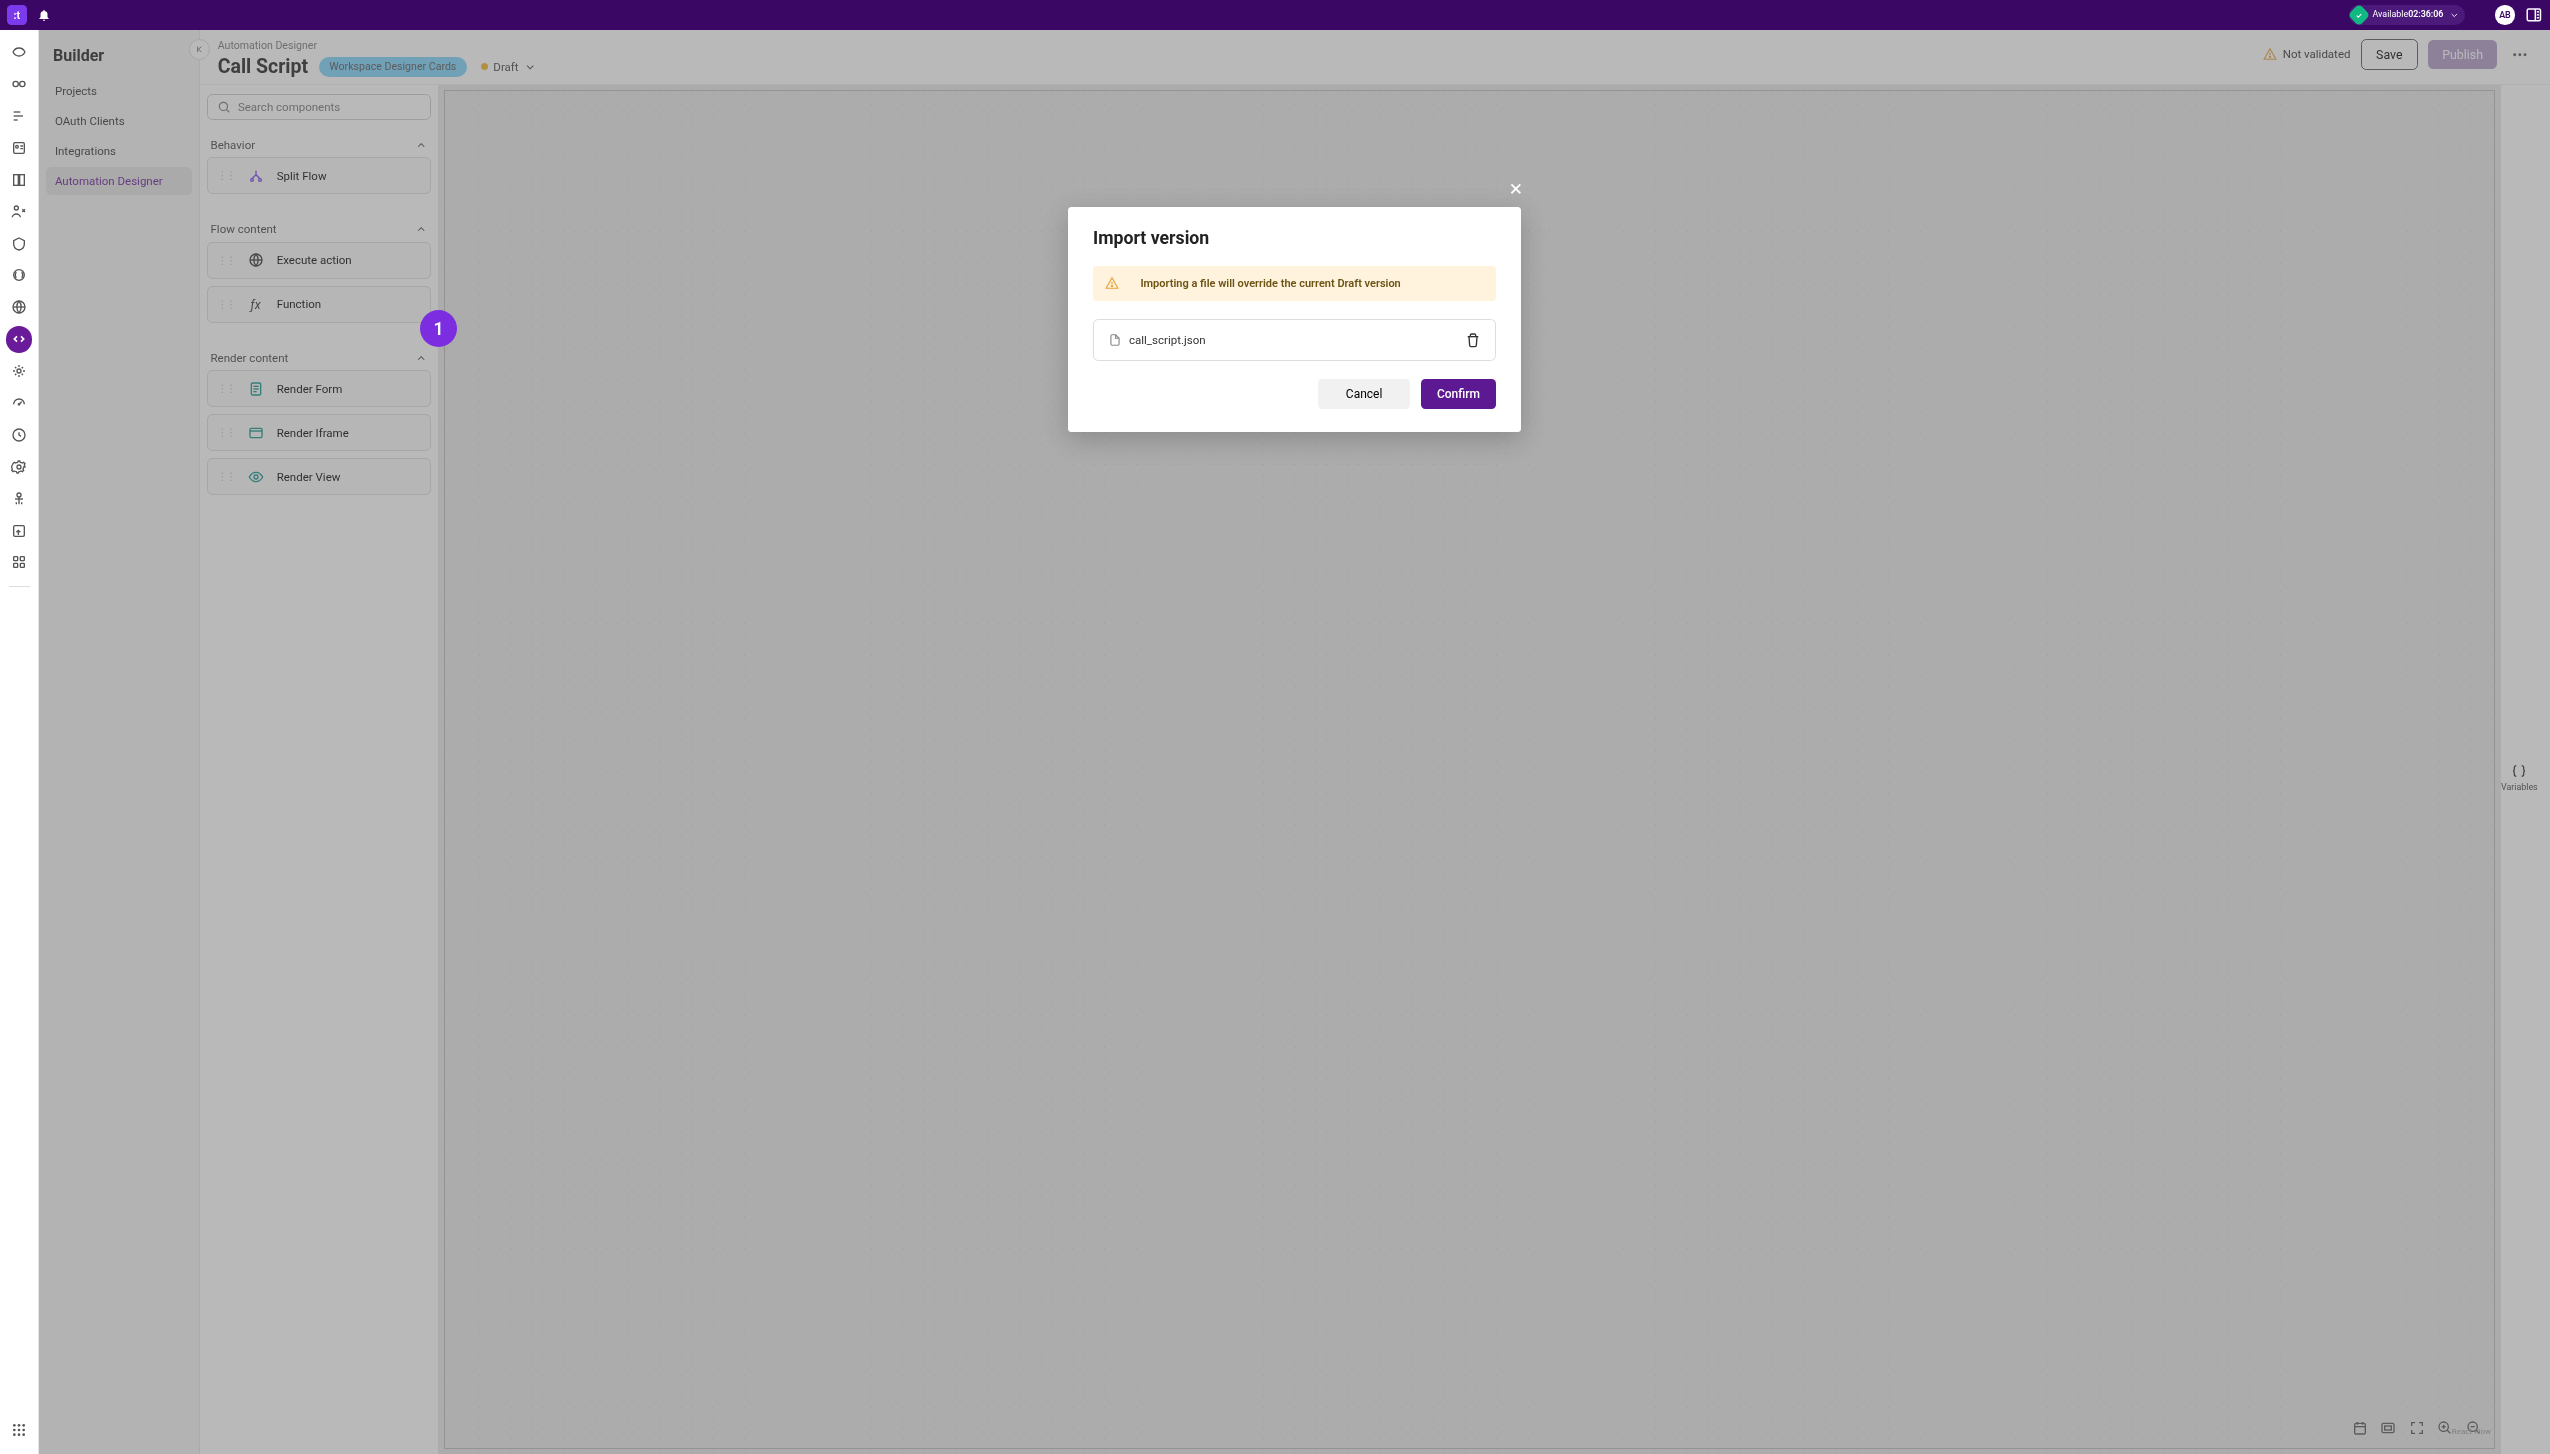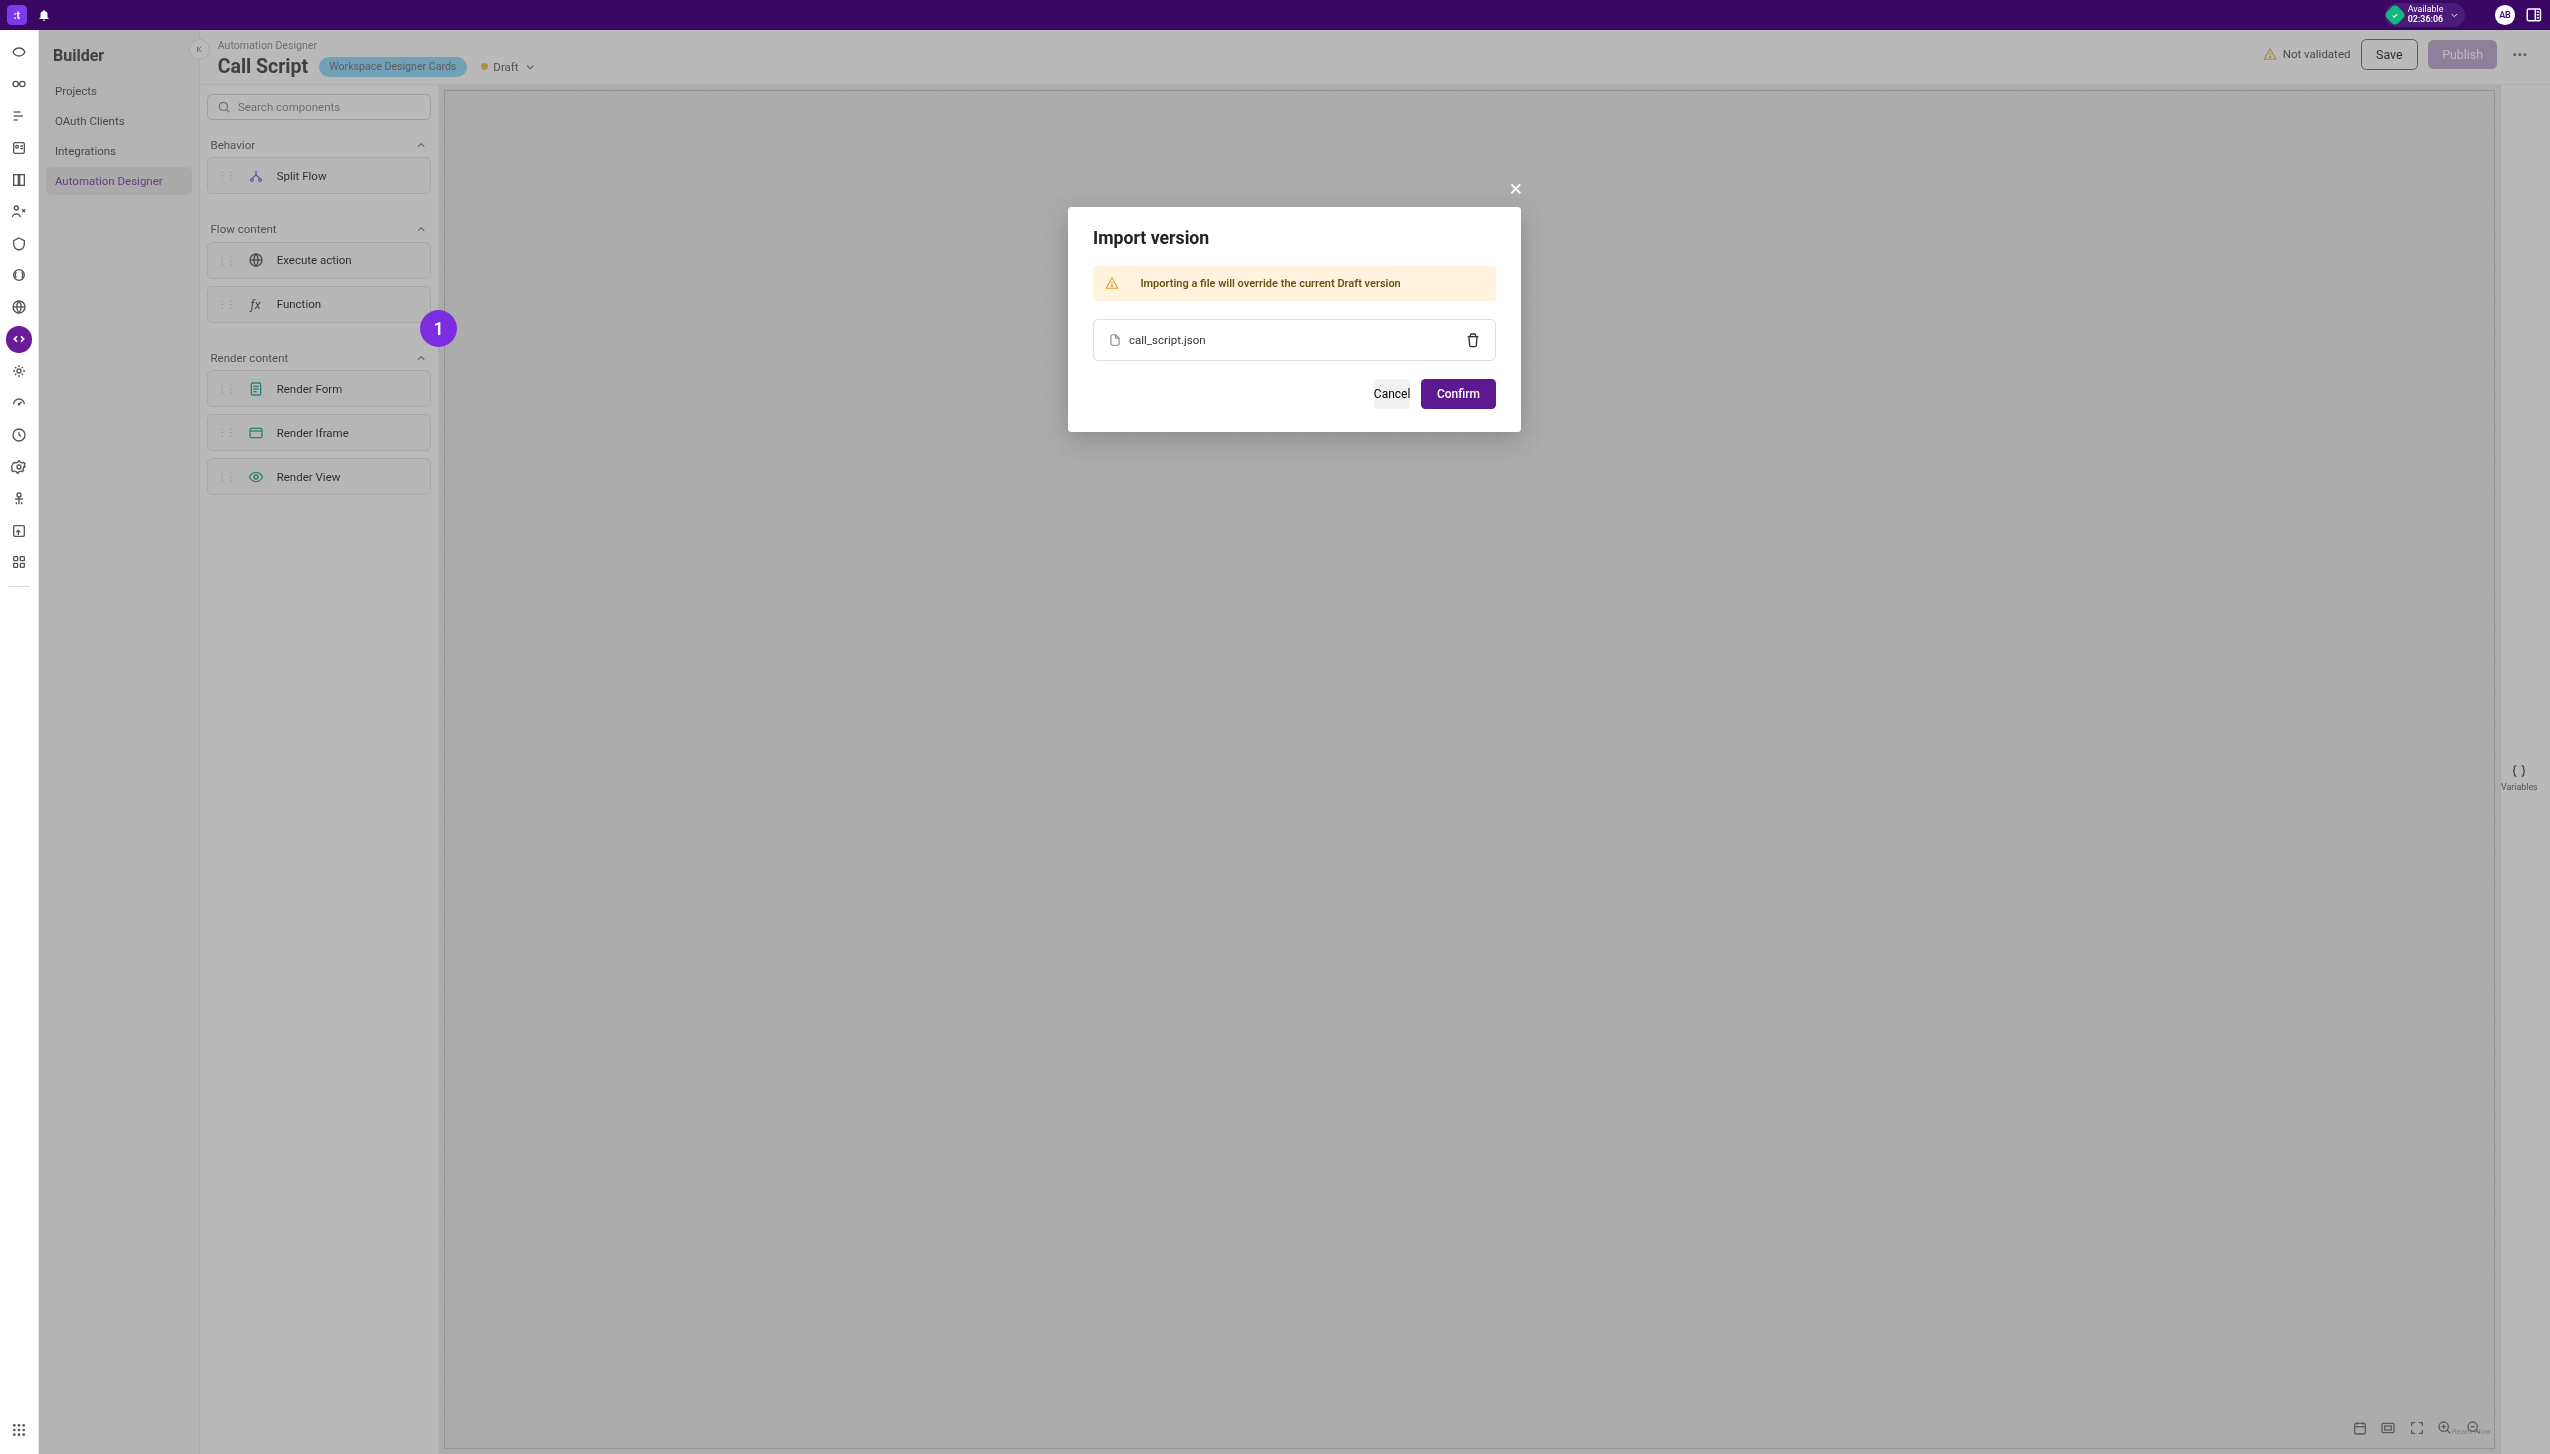--- a/index.html
+++ b/index.html
@@ -7,21 +7,21 @@
 
 
 .topbar { height: 30px; background: #3b0764; display: flex; align-items: center; padding: 0 7px; justify-content: space-between; }
 .topbar-left { display: flex; align-items: center; gap: 10.6px; }
 .logo { width: 19.5px; height: 19.5px; background: #7c3aed; border-radius: 4.4px; display: flex; align-items: center; justify-content: center; color: #fff; font-weight: 700; font-size: 10.6px; }
 .bell { color: #fff; }
 .topbar-right { display: flex; align-items: center; gap: 10.6px; }
 .status-chip { background: #4b1a7a; border-radius: 12.4px; padding: 1.8px 5.3px 1.8px 1.8px; display: flex; align-items: center; gap: 5.3px; color: #fff; font-size: 8.9px; }
 .status-dot { width: 16px; height: 16px; background: #10b981; border-radius: 4.4px; transform: rotate(45deg); display:flex; align-items:center; justify-content:center; }
 .status-dot svg { transform: rotate(-45deg); }
-.status-texts { display:flex; flex-direction:column; line-height:1.1;}
+.status-texts { display:flex; flex-direction:row; line-height:1.1;}
 .avatar { width: 19.5px; height: 19.5px; background: #fff; color: #3b0764; border-radius: 50%; display:flex; align-items:center; justify-content:center; font-size:8.9px; font-weight:600;margin-left:20px;}
 .panel-icon { color:#fff; }
 
 
 .workspace { display:flex; height: calc(100% - 30px); position:relative;}
 
 
 .rail { width: 39px; background:#fff; border-right:0.9px solid #e5e5e5; display:flex; flex-direction:column; align-items:center; padding-top:8.9px; gap:5.3px;}
 .rail-item { width:26.6px; height:26.6px; border-radius:50%; display:flex; align-items:center; justify-content:center; color:#555;}
 .rail-item.active { background:#6a1b9a; color:#fff; }
@@ -82,21 +82,21 @@
 
 .overlay { position:absolute; inset:0; background:rgba(100,100,100,0.45); display:flex; align-items:flex-start; justify-content:center; z-index:50;}
 .modal { margin-top:177px; background:#fff; width:453px; border-radius:3.5px; padding:21px 25px 23px 25px; position:relative; box-shadow:0 7px 26.6px rgba(0,0,0,.2);}
 .modal-close { position:absolute; top:-26.6px; right:-3.5px; color:#fff; font-size:17.7px; cursor:pointer; background:none; border:none;}
 .modal h3 { font-size:17.7px; font-weight:700; margin-bottom:17.7px; color:#222;}
 .warn-bar { background:#fff3dd; border-radius:3.5px; padding:10.6px 12.4px; display:flex; align-items:center; gap:21px; font-size:11px; color:#6b5314; font-weight:600; margin-bottom:17.7px;}
 .file-box { border:0.9px solid #ddd; border-radius:5.3px; padding:12.4px 14px; display:flex; align-items:center; justify-content:space-between; margin-bottom:17.7px;}
 .file-left { display:flex; align-items:center; gap:7px; font-size:11.5px; color:#333;}
 .del-btn { background:none; border:none; cursor:pointer;}
 .modal-actions { display:flex; justify-content:flex-end; gap:10.6px;}
-.btn-cancel { background:#f1f1f1; border:none; border-radius:4.4px; padding:8px 0; font-size:12px; cursor:pointer;}
+.btn-cancel { background:#f1f1f1; border:none; border-radius:4.4px; padding:8px 28px; font-size:12px; cursor:pointer;}
 .btn-confirm { background:#5d1991; color:#fff; border:none; border-radius:4.4px; padding:8px 16px; font-size:12px; font-weight:500; cursor:pointer;}
 
 .annot { position:absolute; width:37px; height:37px; border-radius:50%; background:#7c2de0; color:#fff; display:flex; align-items:center; justify-content:center; font-size:17.7px; font-weight:600; z-index:60;}
 
 svg { display:block; }
 </style>
 </head>
 <body>
 
 <div class="topbar">

